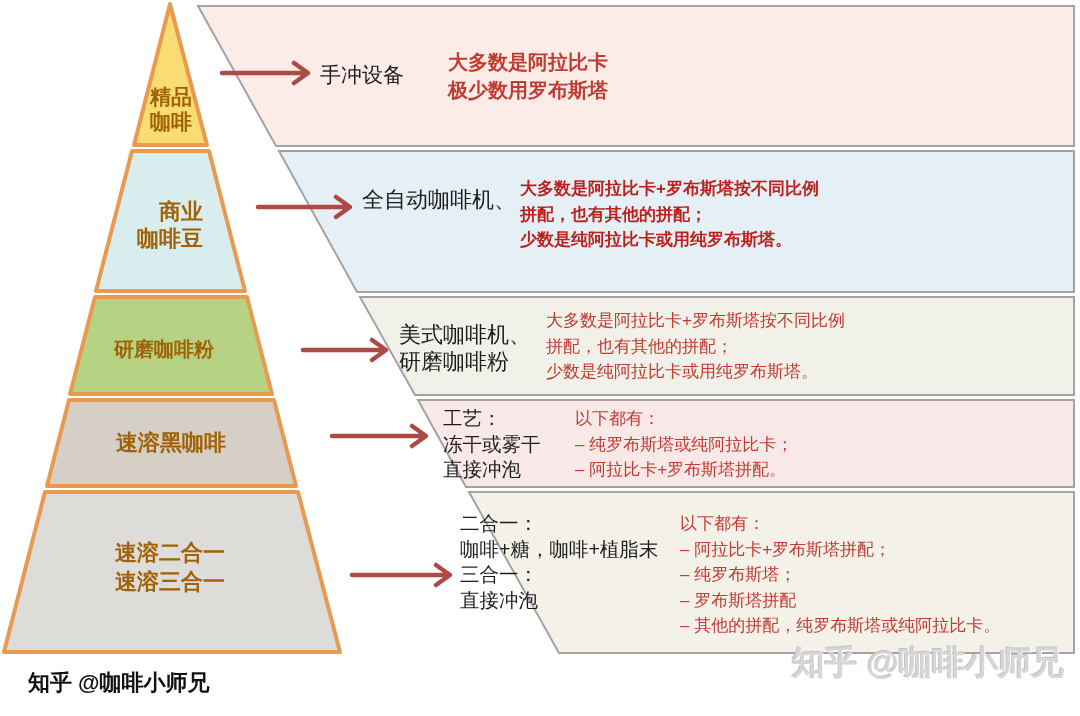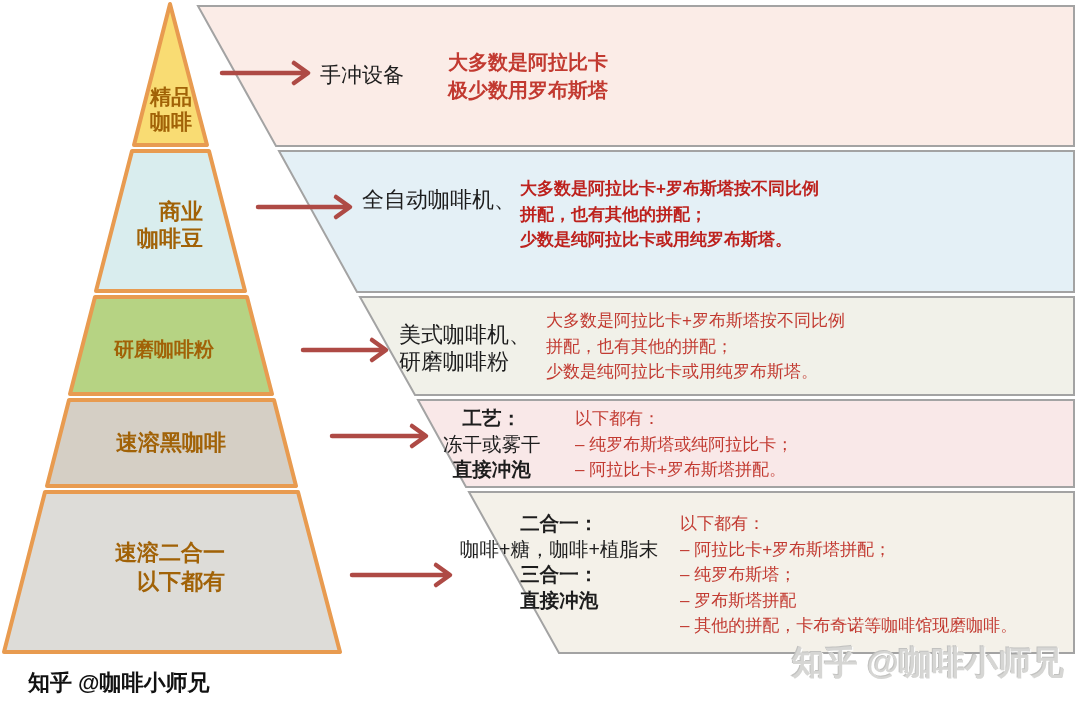--- a/index.html
+++ b/index.html
@@ -15,21 +15,21 @@
   
   .sec-label { position:absolute; color:#1d1d1d; font-size:22px; line-height:27px; white-space:nowrap; }
 
   
   .red-notes { position:absolute; color:#c23a31; font-size:17px; line-height:25.5px; white-space:nowrap; }
   .red-notes.semibold { font-weight:600; line-height:28px; font-size:20px; }
   .red-notes.strong { color:#bd211d; font-weight:bold; }
 
   
   .craft { position:absolute; color:#1d1d1d; font-size:19.5px; line-height:25.5px; white-space:nowrap; }
-  .craft .b { font-weight:bold;text-align:center; }
+  .craft .b { font-weight:normal; }
 
   .caption { position:absolute; color:#1d1d1d; font-size:19.5px; text-align:center; white-space:nowrap; }
 
   .credit { position:absolute; left:28px; top:668px; font-size:22px; font-weight:bold; color:#111111; white-space:nowrap; }
   .watermark { position:absolute; right:16px; top:641px; font-size:33px; font-weight:bold;
                color:#d6d6d4; text-shadow:1px 1px 0 #ffffff, -1px -1px 0 #c2c2c0; white-space:nowrap; }
 </style>
 </head>
 <body>
 
@@ -67,21 +67,21 @@
     <div>咖啡豆</div>
   </div>
   <div class="pyr-label" style="left:164px;top:336px;font-size:20px">
     <div>研磨咖啡粉</div>
   </div>
   <div class="pyr-label" style="left:171px;top:428px;font-size:22px">
     <div>速溶黑咖啡</div>
   </div>
   <div class="pyr-label" style="left:170px;top:538px;font-size:22px;line-height:29px">
     <div>速溶二合一</div>
-    <div>以下都有</div>
+    <div>速溶三合一</div>
   </div>
 
   <div class="sec-label" style="left:320px;top:61px;font-size:21px">手冲设备</div>
   <div class="red-notes semibold" style="left:448px;top:48px">
     <div>大多数是阿拉比卡</div>
     <div>极少数用罗布斯塔</div>
   </div>
 
   <div class="sec-label" style="left:362px;top:186px">
     <div>全自动咖啡机、</div>
@@ -117,19 +117,19 @@
     <div class="b">二合一：</div>
     <div>咖啡+糖，咖啡+植脂末</div>
     <div class="b">三合一：</div>
     <div class="b">直接冲泡</div>
   </div>
   <div class="red-notes" style="left:680px;top:511px">
     <div>以下都有：</div>
     <div>– 阿拉比卡+罗布斯塔拼配；</div>
     <div>– 纯罗布斯塔；</div>
     <div>– 罗布斯塔拼配</div>
-    <div>– 其他的拼配，卡布奇诺等咖啡馆现磨咖啡。</div>
+    <div>– 其他的拼配，纯罗布斯塔或纯阿拉比卡。</div>
   </div>
 
   <div class="credit">知乎 @咖啡小师兄</div>
   <div class="watermark">知乎 @咖啡小师兄</div>
 
 </div>
 
 </body></html>

